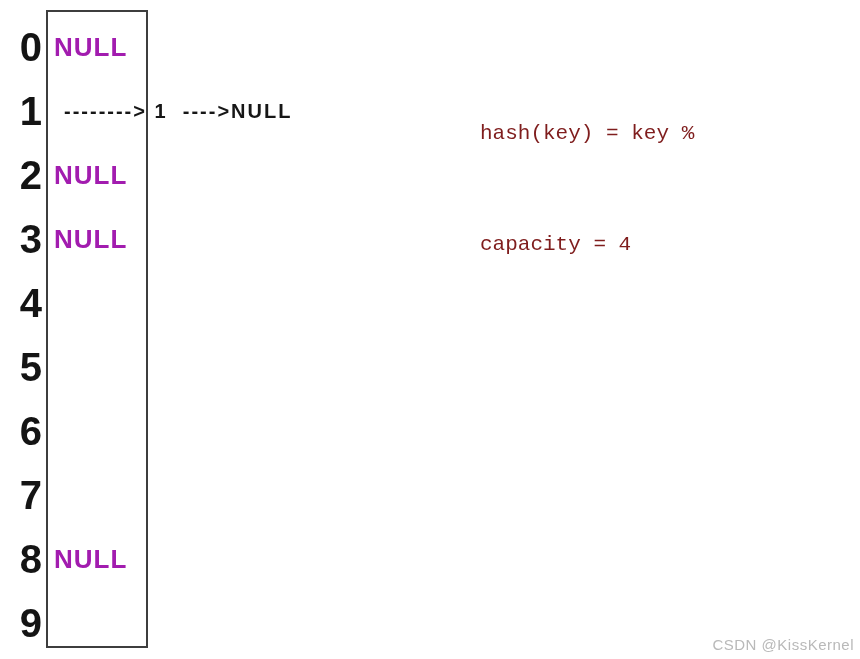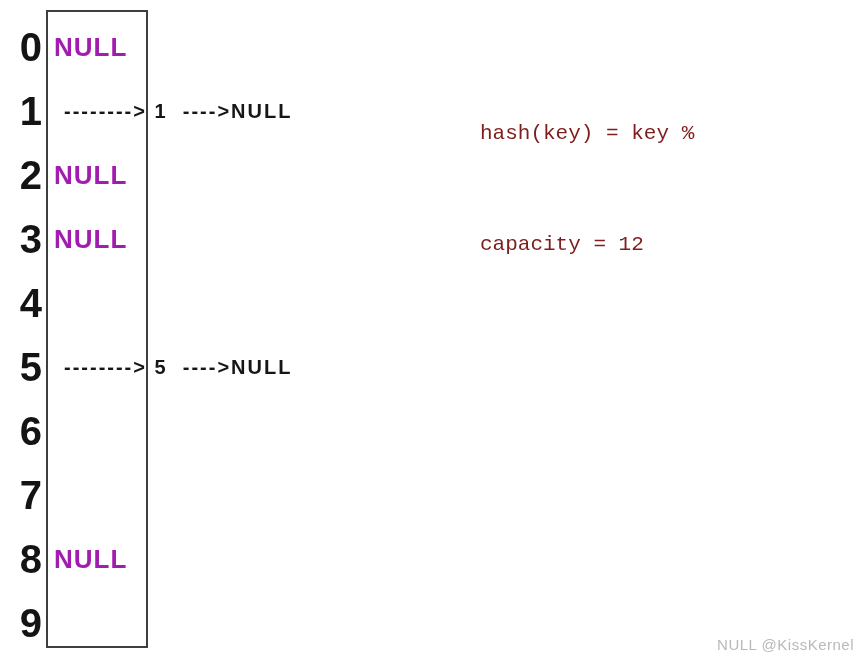--- a/index.html
+++ b/index.html
@@ -111,21 +111,20 @@
     <div class="idx">3</div>
     <div class="val-null">NULL</div>
   </div>
 
   <div class="row" style="top:279px">
     <div class="idx">4</div>
   </div>
 
   <div class="row" style="top:343px">
     <div class="idx">5</div>
-    <div class="val-chain">--------&gt; 5  ----&gt;NULL</div>
   </div>
 
   <div class="row" style="top:407px">
     <div class="idx">6</div>
   </div>
 
   <div class="row" style="top:471px">
     <div class="idx">7</div>
   </div>
 
@@ -133,18 +132,18 @@
     <div class="idx">8</div>
     <div class="val-null">NULL</div>
   </div>
 
   <div class="row" style="top:599px">
     <div class="idx">9</div>
   </div>
 
   <div class="formula">
     <div>hash(key) = key %</div>
-    <div>capacity = 12</div>
+    <div>capacity = 4</div>
   </div>
 
-  <div class="watermark">NULL @KissKernel</div>
+  <div class="watermark">CSDN @KissKernel</div>
 
 </div>
 
 </body></html>

